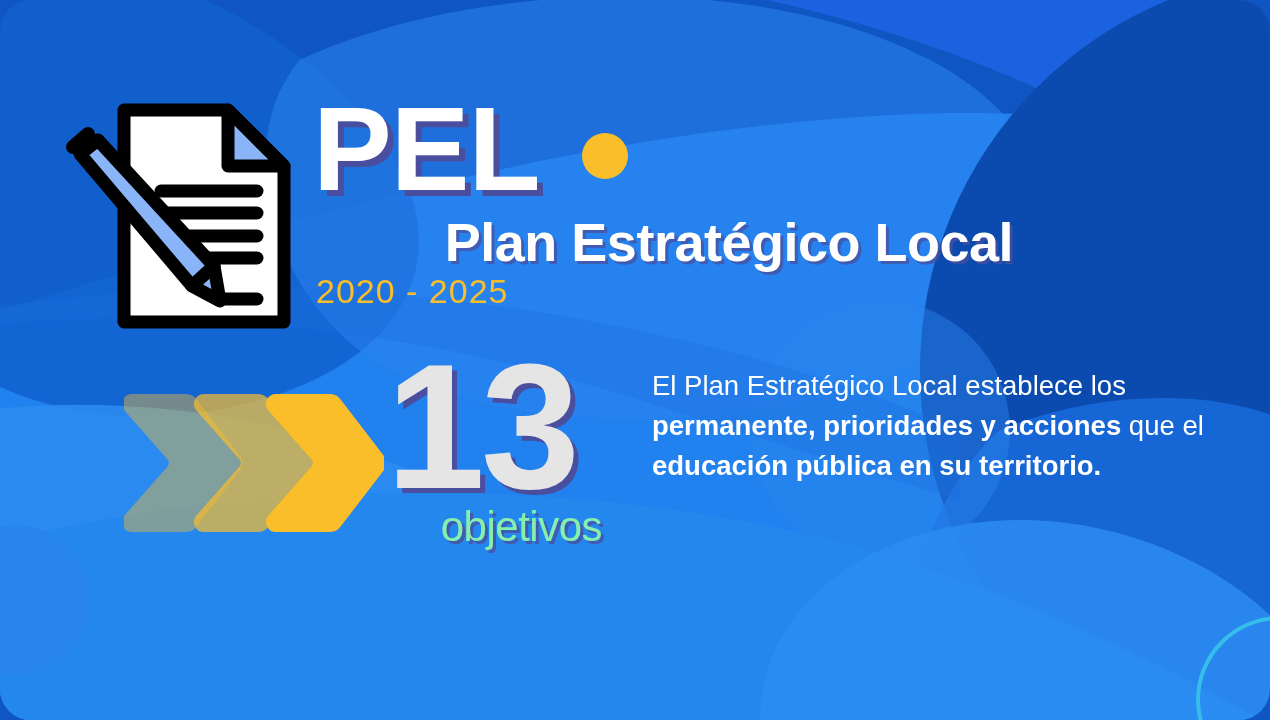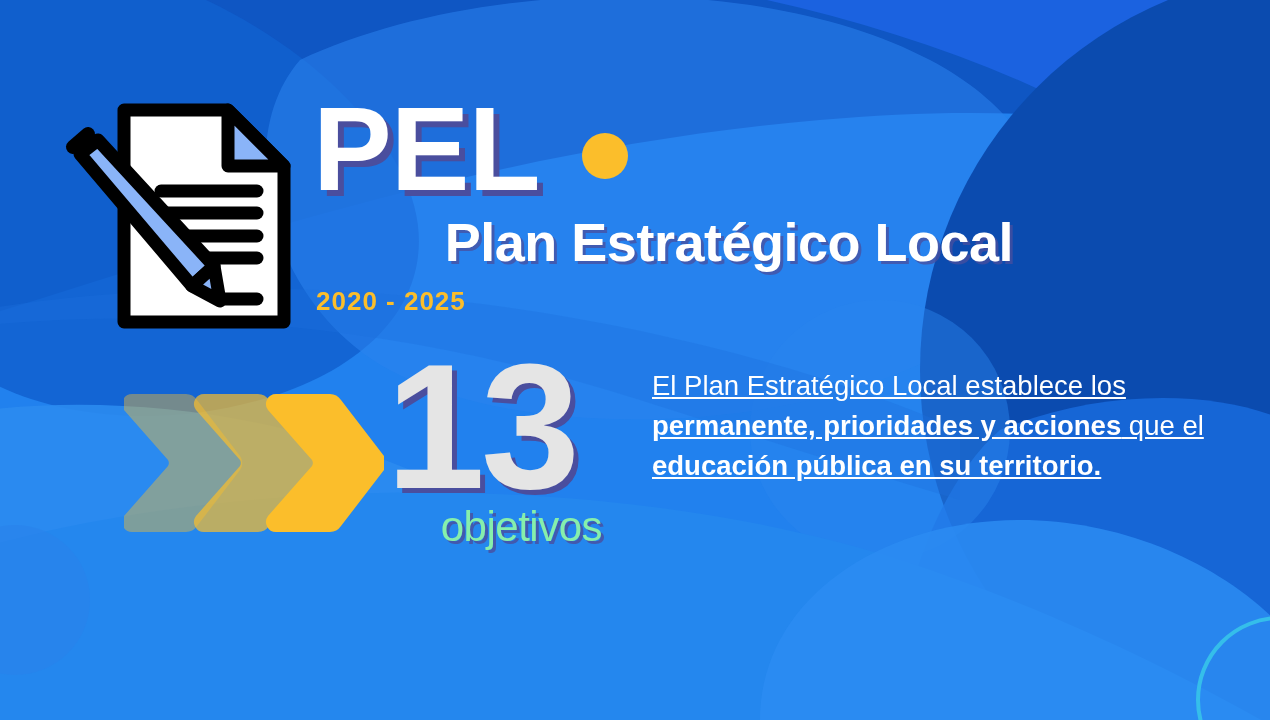--- a/index.html
+++ b/index.html
@@ -7,20 +7,21 @@
     padding: 0;
     background: #0F56C3;
   }
   #stage {
     position: relative;
     width: 1270px;
     height: 720px;
     overflow: hidden;
     background: #0F56C3;
     font-family: "Liberation Sans", sans-serif;
+    border-radius: 31px;
   }
 
   
   #bg { position: absolute; inset: 0; width: 1270px; height: 720px; }
 
   
   #doc-icon {
     position: absolute;
     left: 52px;
     top: 96px;
@@ -64,24 +65,24 @@
     font-size: 54px;
     line-height: 1.05;
     font-weight: 700;
     letter-spacing: -0.5px;
     color: #FFFFFF;
     text-shadow: 3px 3px 0 rgba(74,78,158,0.75);
     white-space: nowrap;
     text-align: right;
   }
   #years {
-    margin: 16px 0 0 3px;
-    font-size: 26px;
+    margin: 2px 0 0 3px;
+    font-size: 34px;
     line-height: 1.1;
-    font-weight: 700;
+    font-weight: 400;
     letter-spacing: 1px;
     color: #FBBE2B;
     white-space: nowrap;
   }
 
   
   #chevrons {
     position: absolute;
     left: 124px;
     top: 388px;
@@ -121,21 +122,21 @@
   #description {
     position: absolute;
     left: 652px;
     top: 366px;
     width: 540px;
     font-size: 27.5px;
     line-height: 40px;
     color: #FFFFFF;
     font-weight: 400;
   }
-  #description .ln { display: block; white-space: nowrap; text-decoration: underline; }
+  #description .ln { display: block; white-space: nowrap; }
   #description b { font-weight: 700; }
 </style>
 </head>
 <body>
 
 <div id="stage">
 
   <svg id="bg" viewBox="0 0 1270 720" preserveAspectRatio="none">
     <defs>
       <clipPath id="clipAll">

